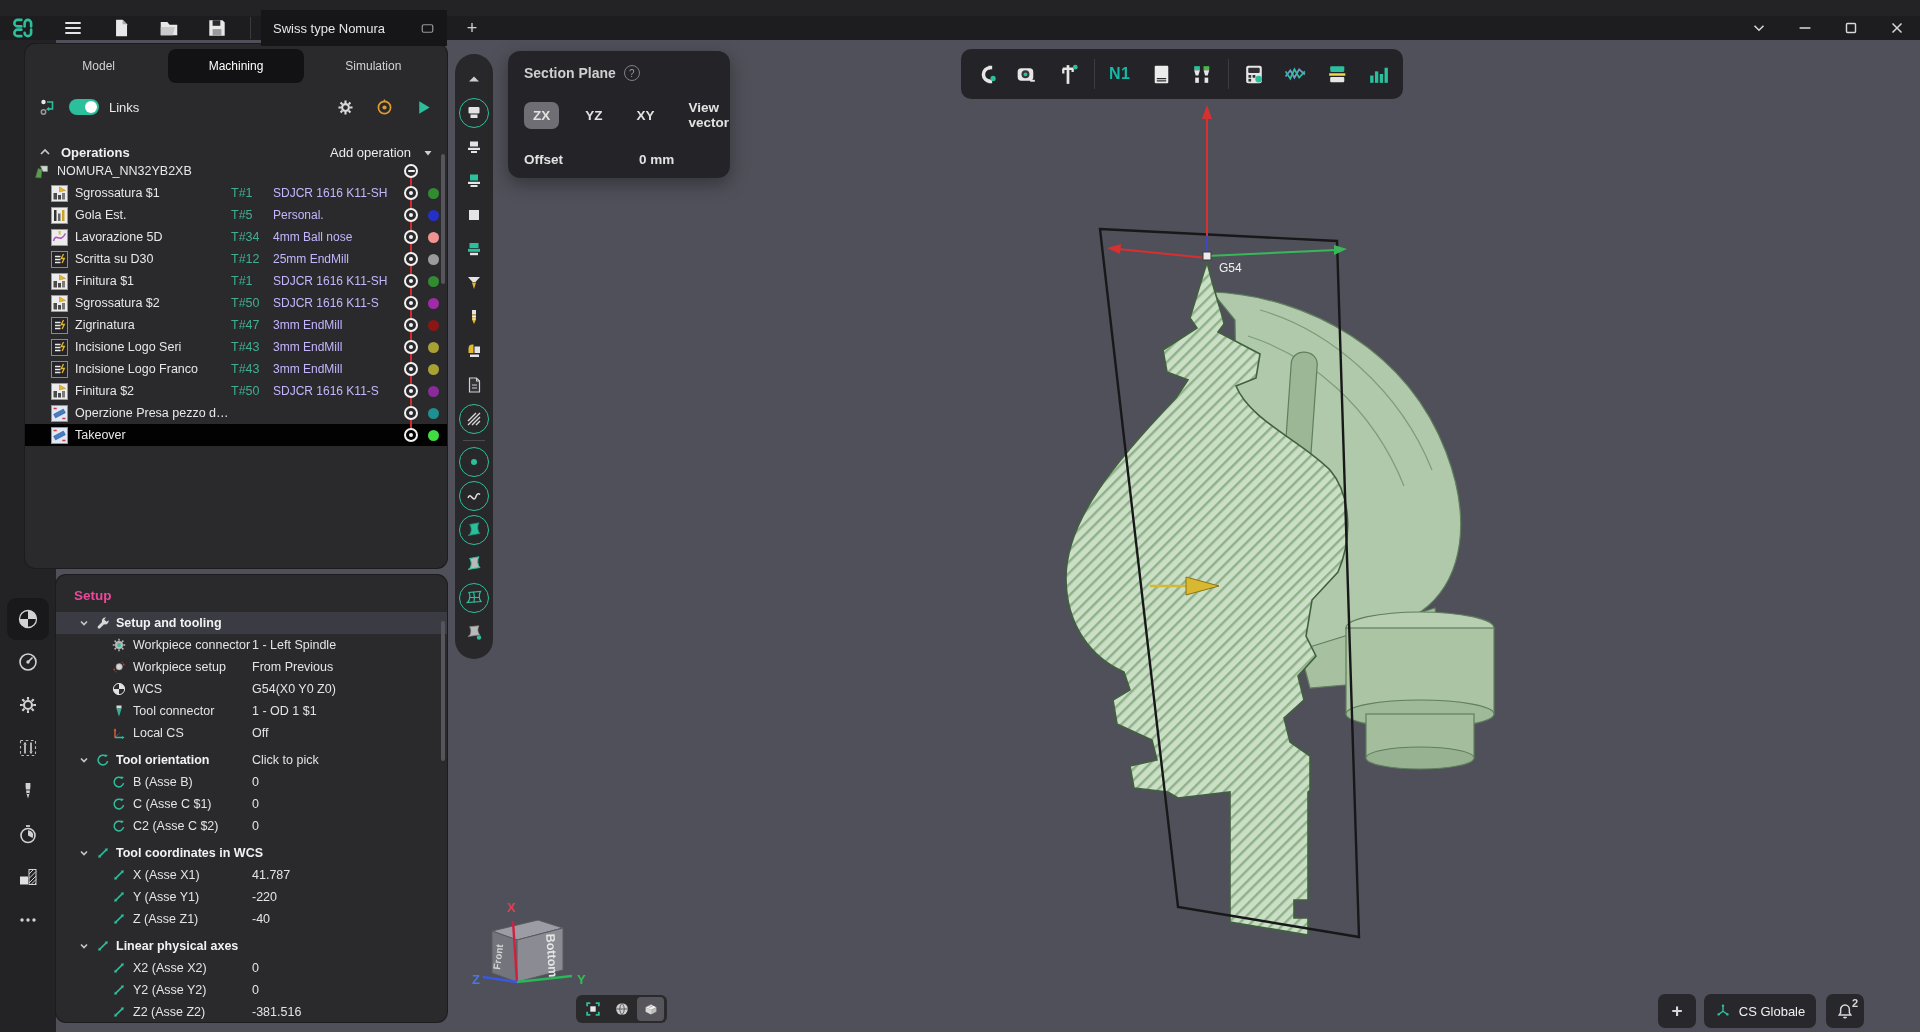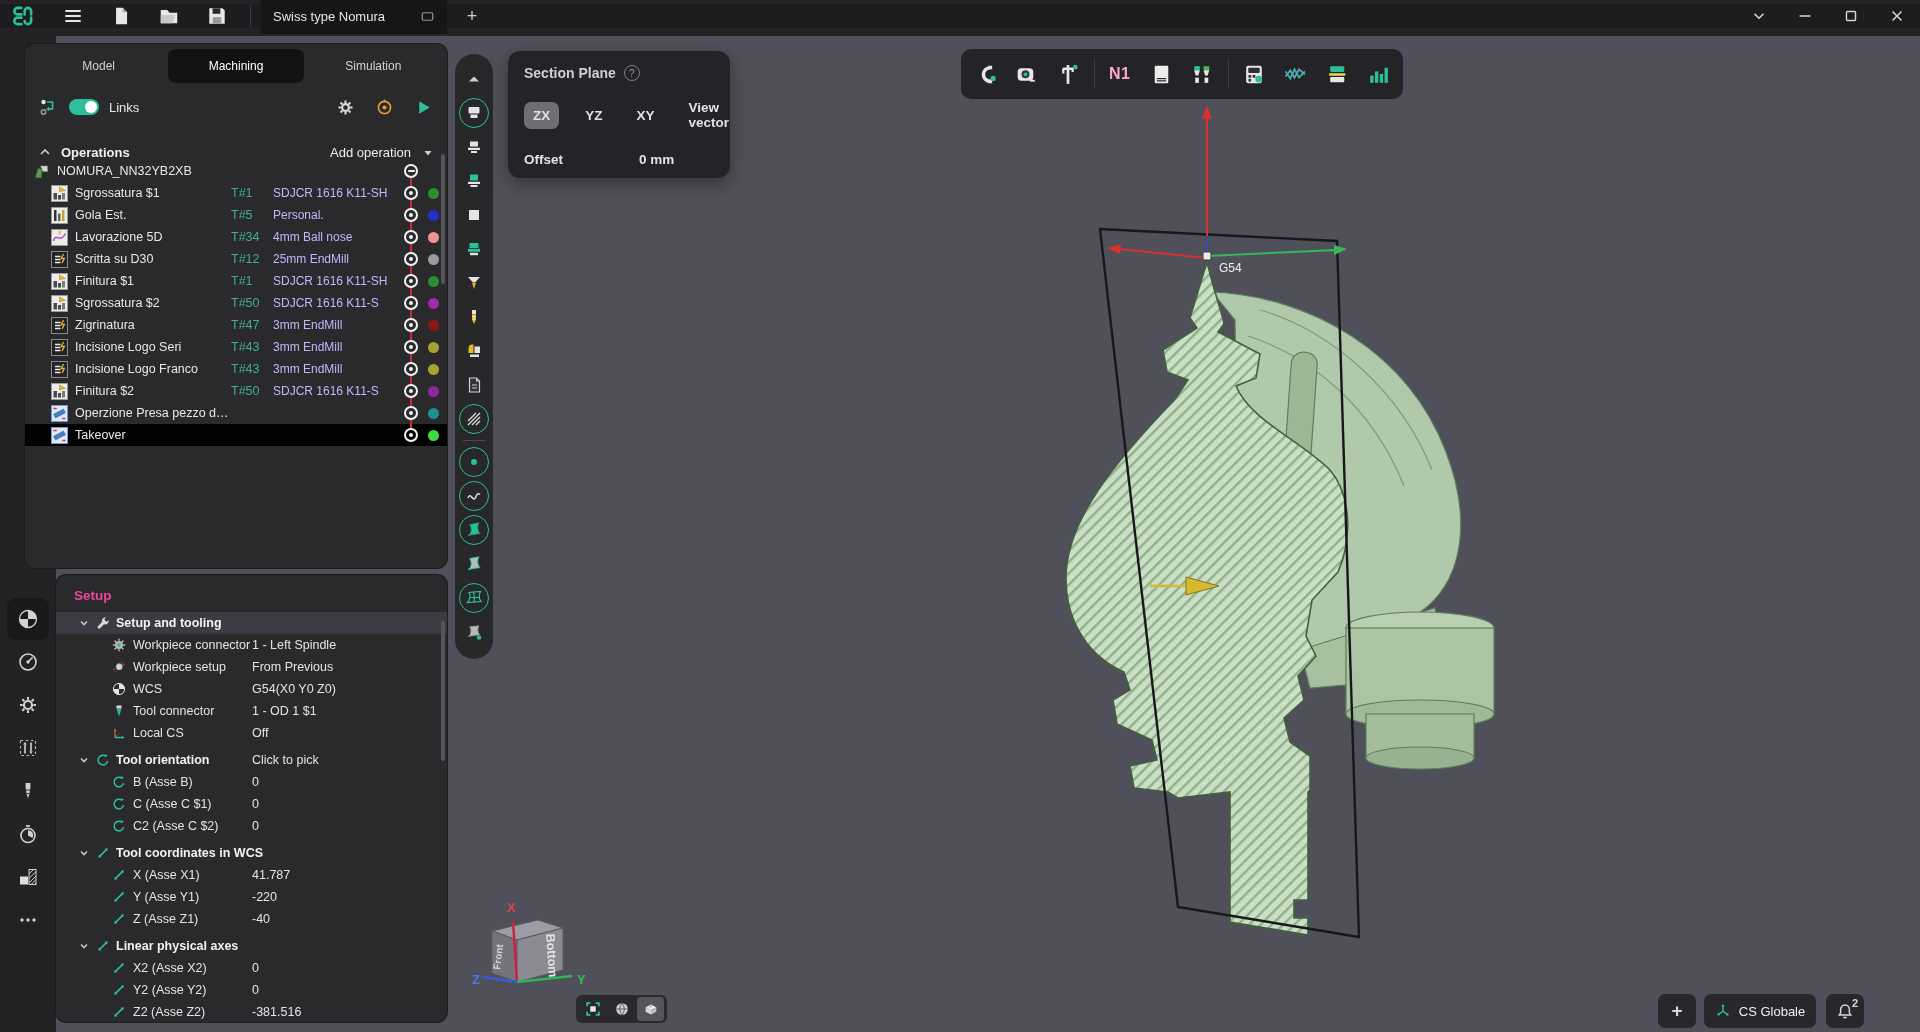--- a/index.html
+++ b/index.html
@@ -1,21 +1,21 @@
 <!DOCTYPE html>
 <html><head>
 <meta charset="utf-8">
 <style>
   *{margin:0;padding:0;box-sizing:border-box;font-family:"Liberation Sans",sans-serif;-webkit-font-smoothing:antialiased}
   html,body{width:1920px;height:1032px;overflow:hidden;background:#232326}
   .ic{display:inline-flex;align-items:center;justify-content:center;flex:none}
   .ic svg{width:100%;height:100%;display:block}
 
   
-  .topbar{position:absolute;left:0;top:4px;width:1920px;height:24px;background:#1d1d20;display:flex;align-items:center;z-index:40}
+  .topbar{position:absolute;left:0;top:16px;width:1920px;height:24px;background:#1d1d20;display:flex;align-items:center;z-index:40}
   .logo{width:26px;height:26px;margin-left:10px}
   .tbtn{width:22px;height:22px;margin-left:26px;cursor:pointer}
   .vsep{width:1px;height:22px;background:#3a3a3e;margin-left:22px}
   .doc-tab{height:36px;margin-left:10px;width:186px;background:#161619;display:flex;align-items:center;justify-content:space-between;padding:0 12px;color:#e6e6e6;font-size:13px;cursor:pointer}
   .doc-tab .ic{width:15px;height:15px;opacity:.8}
   .plusbtn{margin-left:14px;color:#cfcfcf;font-size:18px;width:22px;height:22px;cursor:pointer}
   .win-controls{margin-left:auto;display:flex;align-items:center;padding-right:14px;gap:28px}
   .win-controls .ic{width:18px;height:18px;cursor:pointer}
 
   
@@ -93,21 +93,21 @@
   .offset-row{display:flex;align-items:center;margin-top:16px}
   .offset-label{color:#e2e2e2;font-size:13.5px;font-weight:bold}
   .offset-val{color:#e2e2e2;font-size:13.5px;font-weight:bold;position:absolute;left:115px}
   .offset-row{position:relative}
 
   
   .top-toolbar{position:absolute;left:961px;top:49px;width:442px;height:50px;background:#242428;border-radius:10px;z-index:15;display:flex;align-items:center;justify-content:center;gap:9px;padding:0 8px}
   .tt-it{width:34px;height:34px;display:flex;align-items:center;justify-content:center;cursor:pointer}
   .tt-it .ic{width:25px;height:25px}
   .tt-div{width:1px;height:30px;background:#3c3c41}
-  .nc-label{color:#f9a8d4;font-weight:bold;font-size:16px;letter-spacing:.5px}
+  .nc-label{color:#14b8a6;font-weight:bold;font-size:16px;letter-spacing:.5px}
 
   
   .bottom-toolbar{position:absolute;left:576px;top:995px;height:28px;background:#2a2a2d;border-radius:6px;z-index:15;display:flex;align-items:center;padding:0 3px;gap:2px}
   .bt-it{width:27px;height:24px;border-radius:4px;display:flex;align-items:center;justify-content:center;cursor:pointer}
   .bt-it.sel{background:#55555b}
   .bt-it .ic{width:18px;height:18px}
   .corner{position:absolute;top:994px;height:34px;background:#28282c;border-radius:7px;z-index:15;display:flex;align-items:center;justify-content:center;cursor:pointer;color:#d8d8d8}
   #plus-view{left:1658px;width:38px;font-size:19px;font-weight:bold}
   #cs-btn{left:1704px;width:112px;gap:8px;font-size:13px;color:#f0f0f0}
   #cs-btn .ic{width:16px;height:16px}

